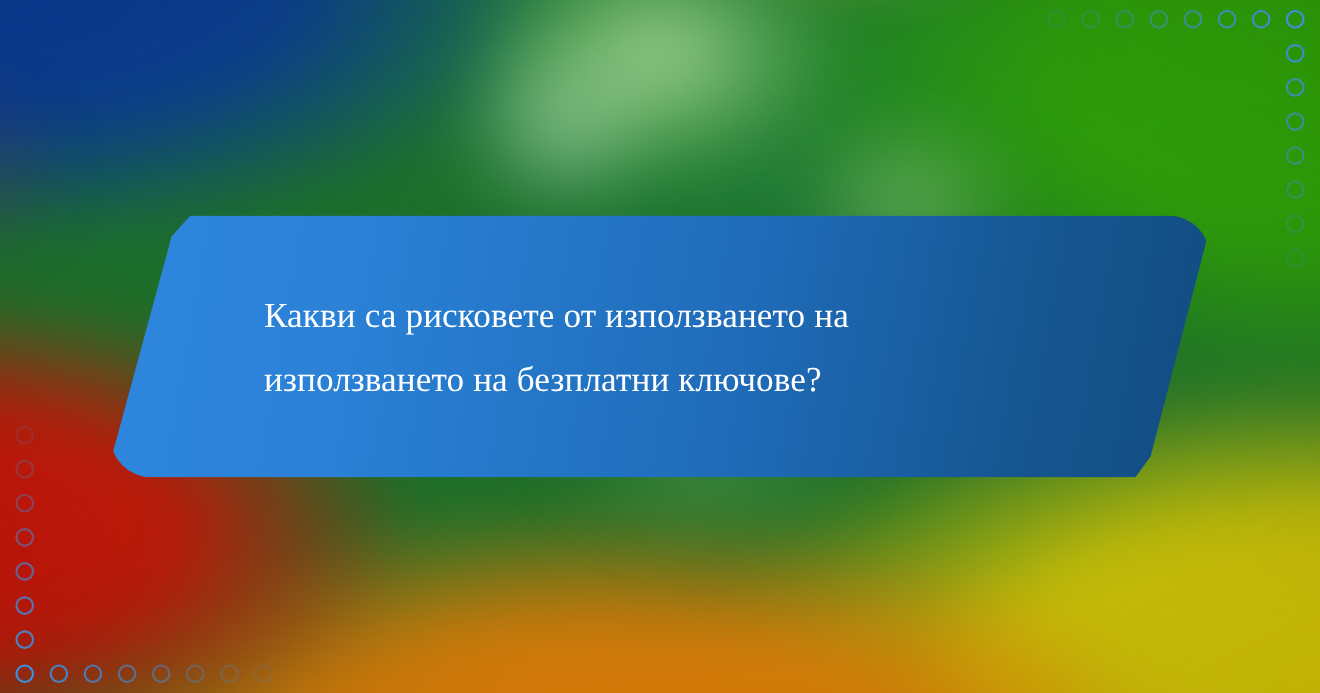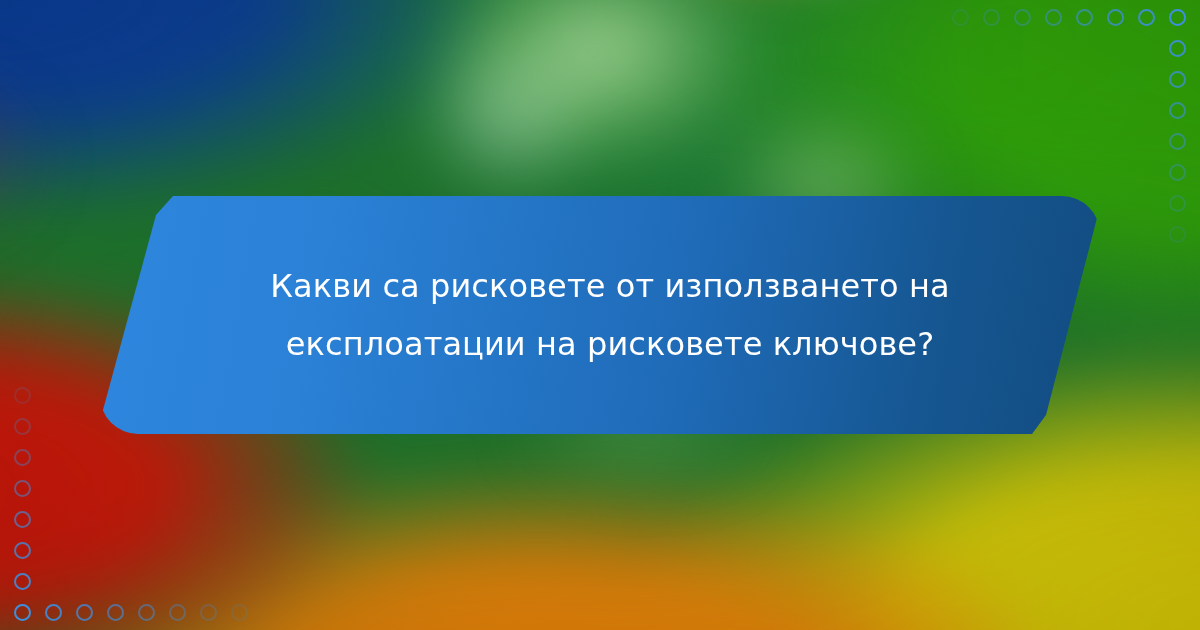--- a/index.html
+++ b/index.html
@@ -83,24 +83,25 @@
       93.2% 100%, 1.8% 100%,
       0.1% 93%, 5.6% 8%
     );
     border-radius: 38px;
   }
   #card-text {
     position: absolute;
     inset: 0;
     display: flex;
     flex-direction: column;
-    align-items: center;
+    align-items: flex-start;
     justify-content: center;
     padding: 0 120px 0 140px;
     box-sizing: border-box;
+    font-family: Liberation Serif, serif;
   }
   .card-line {
     color: #ffffff;
     font-size: 32px;
     font-weight: 400;
     line-height: 58px;
     letter-spacing: 0.1px;
     text-align: center;
     white-space: nowrap;
   }
@@ -147,17 +148,17 @@
       <div class="ring" style="left: 1169px; top: 133px; border-color: rgb(61, 143, 224); opacity: 0.5;"></div>
       <div class="ring" style="left: 1169px; top: 164px; border-color: rgb(61, 143, 224); opacity: 0.375;"></div>
       <div class="ring" style="left: 1169px; top: 195px; border-color: rgb(61, 143, 224); opacity: 0.25;"></div>
       <div class="ring" style="left: 1169px; top: 226px; border-color: rgb(61, 143, 224); opacity: 0.16;"></div>
     </div>
 
   <div id="card">
     <div id="card-shape-soft"></div>
     <div id="card-text">
       <div class="card-line">Какви са рисковете от използването на</div>
-      <div class="card-line">експлоатации на рисковете ключове?</div>
+      <div class="card-line">използването на безплатни ключове?</div>
     </div>
   </div>
 
 </div>
 
 </body></html>

